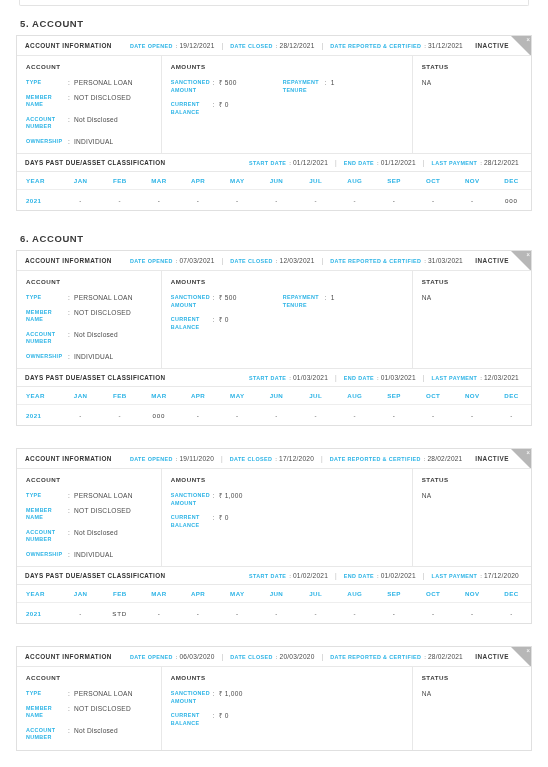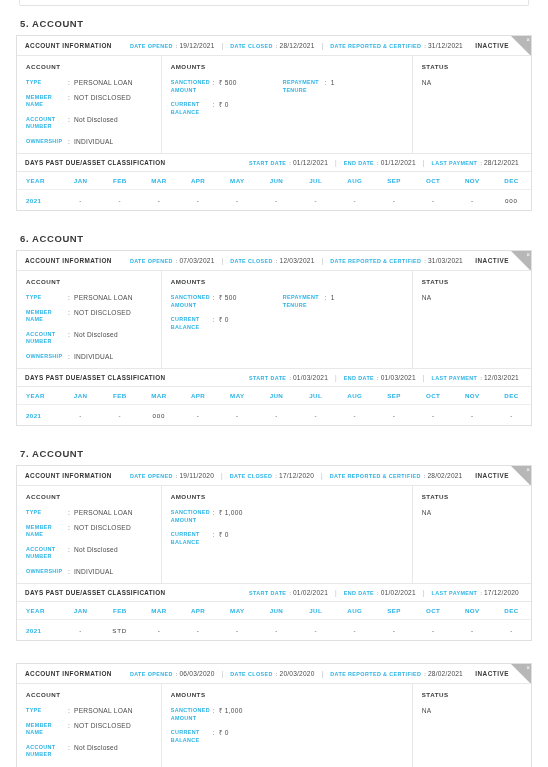--- a/index.html
+++ b/index.html
@@ -525,21 +525,20 @@
               <div class="dpd-cell dash">-</div>
               <div class="dpd-cell dash">-</div>
               <div class="dpd-cell dash">-</div>
               <div class="dpd-cell dash">-</div>
             </div>
           </div>
         </div>
       </div>
       <div class="spacer-22"></div>
       <div class="account-block">
-        <div class="account-title">7. ACCOUNT</div>
         <div class="card">
           <div class="card-header">
             <span class="hdr-title">ACCOUNT INFORMATION</span>
             <div class="hdr-fields">
               <span class="hdr-field">
                 <span class="hdr-label">DATE OPENED</span>
                 <span class="hdr-colon">:</span>
                 <span class="hdr-value">19/11/2020</span>
               </span>
               <span class="hdr-sep">|</span>

